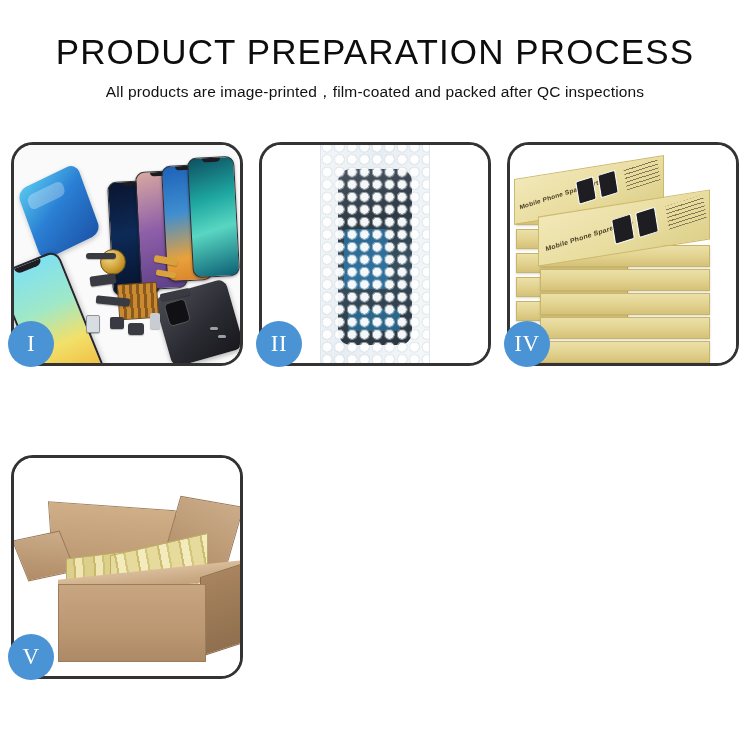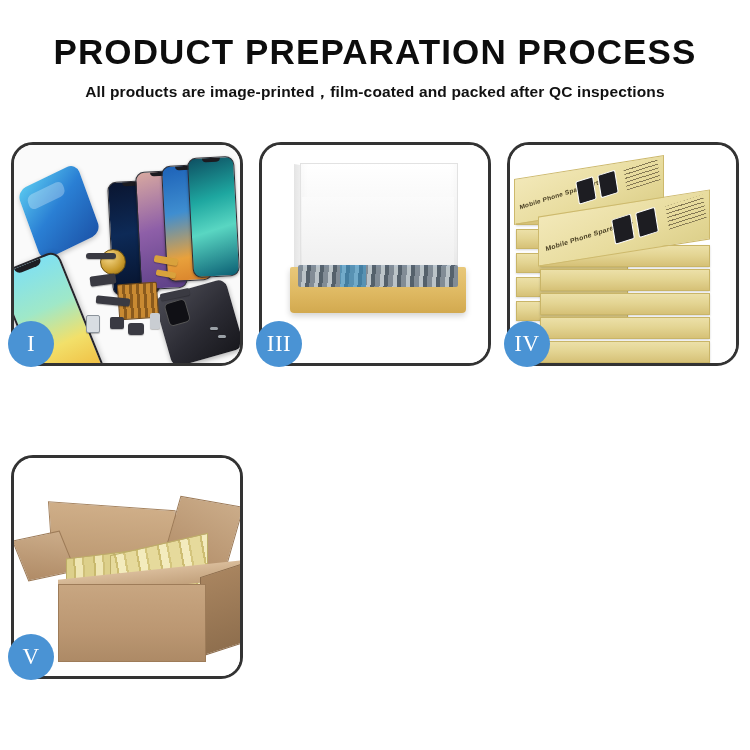--- a/index.html
+++ b/index.html
@@ -25,31 +25,31 @@
   .header {
     position: absolute;
     left: 0;
     top: 34px;
     width: 750px;
     text-align: center;
   }
   .title {
     font-family: "Liberation Sans", sans-serif;
     font-size: 35px;
-    font-weight: 700;
+    font-weight: 400;
     letter-spacing: 1.1px;
     color: #0d0d0d;
     line-height: 1.05;
     white-space: nowrap;
   }
   .subtitle {
     margin-top: 11px;
     font-family: "Liberation Sans", sans-serif;
     font-size: 15.5px;
-    font-weight: 700;
+    font-weight: 400;
     letter-spacing: 0.15px;
     color: #111111;
     white-space: nowrap;
   }
 
   
   .grid {
     position: absolute;
     left: 11px;
     top: 142px;
@@ -390,34 +390,32 @@
           <div class="part" style="left:146px;top:146px;width:30px;height:7px;transform:rotate(-12deg);"></div>
           <div class="part" style="left:140px;top:112px;width:24px;height:7px;background:#d9a23c;transform:rotate(10deg);"></div>
           <div class="part" style="left:142px;top:126px;width:20px;height:6px;background:#d9a23c;transform:rotate(10deg);"></div>
           <div class="part" style="left:196px;top:182px;width:8px;height:3px;background:#9aa0a6;"></div>
           <div class="part" style="left:204px;top:190px;width:8px;height:3px;background:#9aa0a6;"></div>
         </div>
       </div>
       <div class="badge">I</div>
     </div>
 
-
     <div class="panel">
       <div class="panel-inner">
-        <div class="scene-box3">
-          <div class="lid-flap-l"></div>
-          <div class="lid-flap-r"></div>
-          <div class="lid-back"></div>
-          <div class="foam"></div>
-          <div class="tray"></div>
-          <div class="tray-inner"></div>
+        <div class="scene-bubble">
+          <div class="wrap-sheet"></div>
+          <div class="wrap-item"></div>
+          <div class="bubbles2"></div>
+          <div class="bubbles"></div>
         </div>
       </div>
-      <div class="badge">III</div>
+      <div class="badge">II</div>
     </div>
+
 
     <div class="panel">
       <div class="panel-inner">
         <div class="scene-stack">
 
           <div class="kbox" style="left:6px;top:60px;width:110px;height:18px;"></div>
           <div class="kbox" style="left:6px;top:84px;width:110px;height:18px;"></div>
           <div class="kbox" style="left:6px;top:108px;width:110px;height:18px;"></div>
           <div class="kbox" style="left:6px;top:132px;width:110px;height:18px;"></div>
           <div class="kbox" style="left:6px;top:156px;width:110px;height:18px;"></div>

